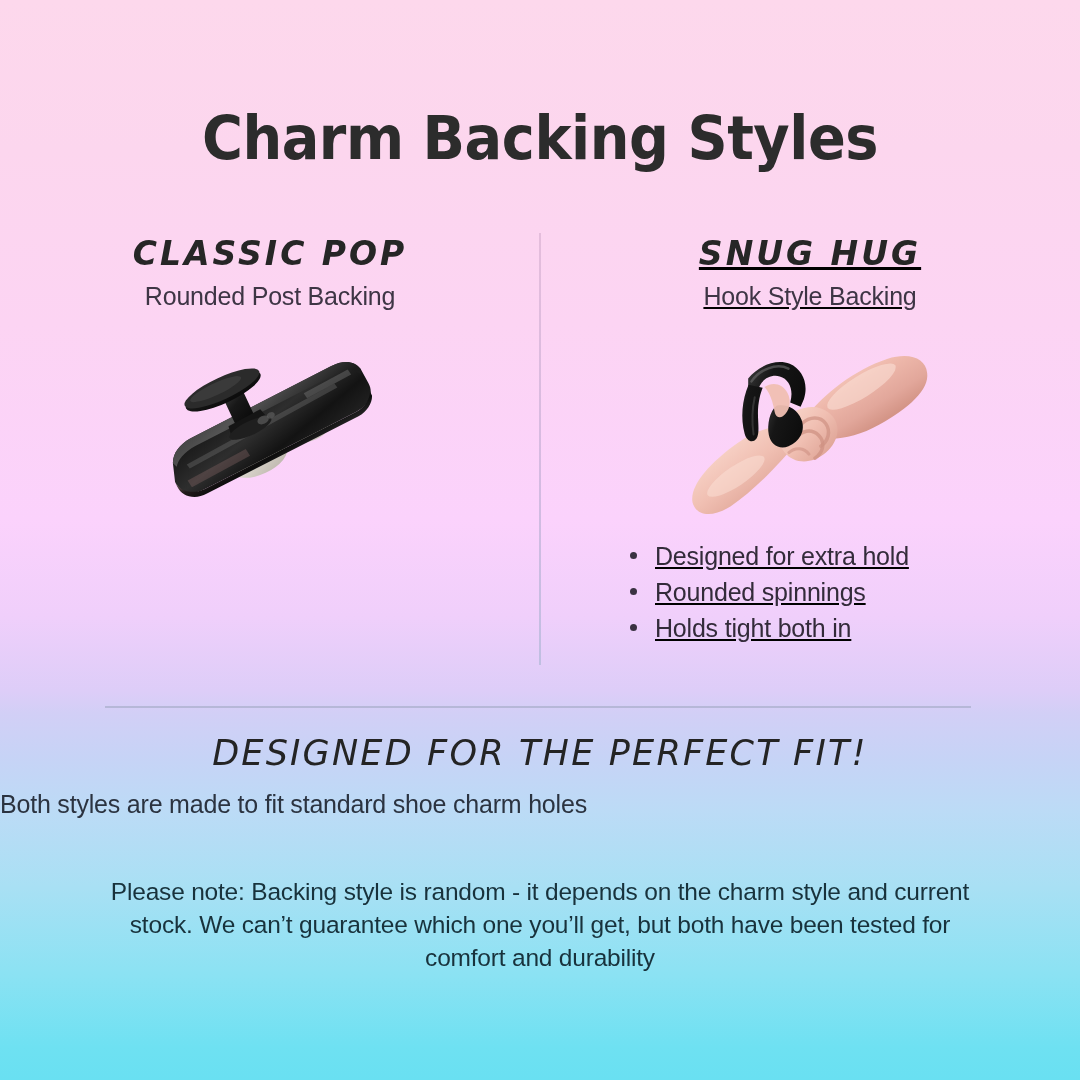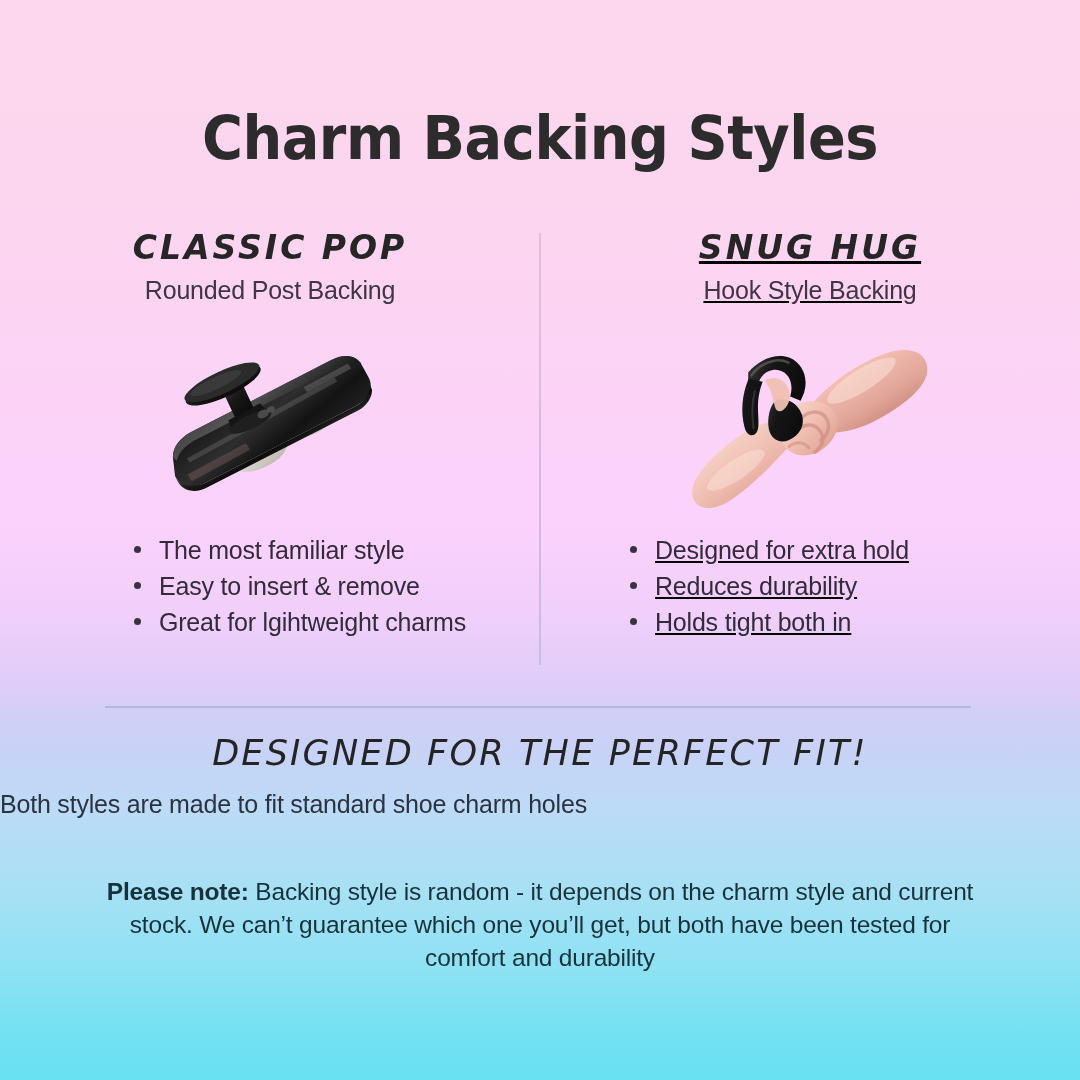--- a/index.html
+++ b/index.html
@@ -70,20 +70,21 @@
   .col.right { left: 550px; text-decoration: underline; }
 
   .col-title {
     text-align: center;
     font-family: "DejaVu Sans", sans-serif;
     font-weight: bold;
     font-style: italic;
     font-size: 33px;
     letter-spacing: 3px;
     color: #262626;
+    margin-top: 6px;
     text-transform: uppercase;
   }
   .col-sub {
     text-align: center;
     font-family: "Liberation Sans", sans-serif;
     font-size: 25px;
     color: #3e3545;
     margin-top: 9px;
     letter-spacing: -0.2px;
   }
@@ -180,21 +181,21 @@
     top: 875px;
     left: 100px;
     width: 880px;
     text-align: center;
     font-family: "Liberation Sans", sans-serif;
     font-size: 24.5px;
     line-height: 33px;
     color: #18323c;
     letter-spacing: -0.2px;
   }
-  .note b { font-weight: bold; }
+  .note b { font-weight: normal; }
 </style>
 </head>
 <body>
 
 <div id="poster">
 
   <div class="poster-title">Charm Backing Styles</div>
 
   <div class="v-divider"></div>
 
@@ -263,34 +264,20 @@
             <ellipse cx="118" cy="45" rx="28" ry="6" fill="#474747" opacity="0.55"></ellipse>
 
             <path d="M114,84 L150,82 L154,96 L112,98 Z" fill="#151515"></path>
             <ellipse cx="133" cy="95" rx="23" ry="7" fill="#1f1f1f"></ellipse>
             <ellipse cx="148" cy="93" rx="6" ry="4" fill="#5d5d5d" opacity="0.7"></ellipse>
             <ellipse cx="157" cy="92" rx="4" ry="3" fill="#6a6a6a" opacity="0.55"></ellipse>
           </g>
         </svg>
       </div>
 
-      <ul class="bullets">
-        <li>
-          <span class="dot"></span>
-          <span>The most familiar style</span>
-        </li>
-        <li>
-          <span class="dot"></span>
-          <span>Easy to insert &amp; remove</span>
-        </li>
-        <li>
-          <span class="dot"></span>
-          <span>Great for lgihtweight charms</span>
-        </li>
-      </ul>
     </div>
 
     <div class="col right">
       <div class="col-title">SNUG HUG</div>
       <div class="col-sub">Hook Style Backing</div>
 
       <div class="photo-wrap">
         <svg width="300" height="210" viewBox="0 0 300 210">
           <defs>
             <linearGradient id="skinA" x1="0" y1="0" x2="0.4" y2="1">
@@ -348,21 +335,21 @@
         </svg>
       </div>
 
       <ul class="bullets">
         <li>
           <span class="dot"></span>
           <span>Designed for extra hold</span>
         </li>
         <li>
           <span class="dot"></span>
-          <span>Reduces durability</span>
+          <span>Rounded spinnings</span>
         </li>
         <li>
           <span class="dot"></span>
           <span>Holds tight both in</span>
         </li>
       </ul>
     </div>
   </div>
 
   <div class="h-divider"></div>

